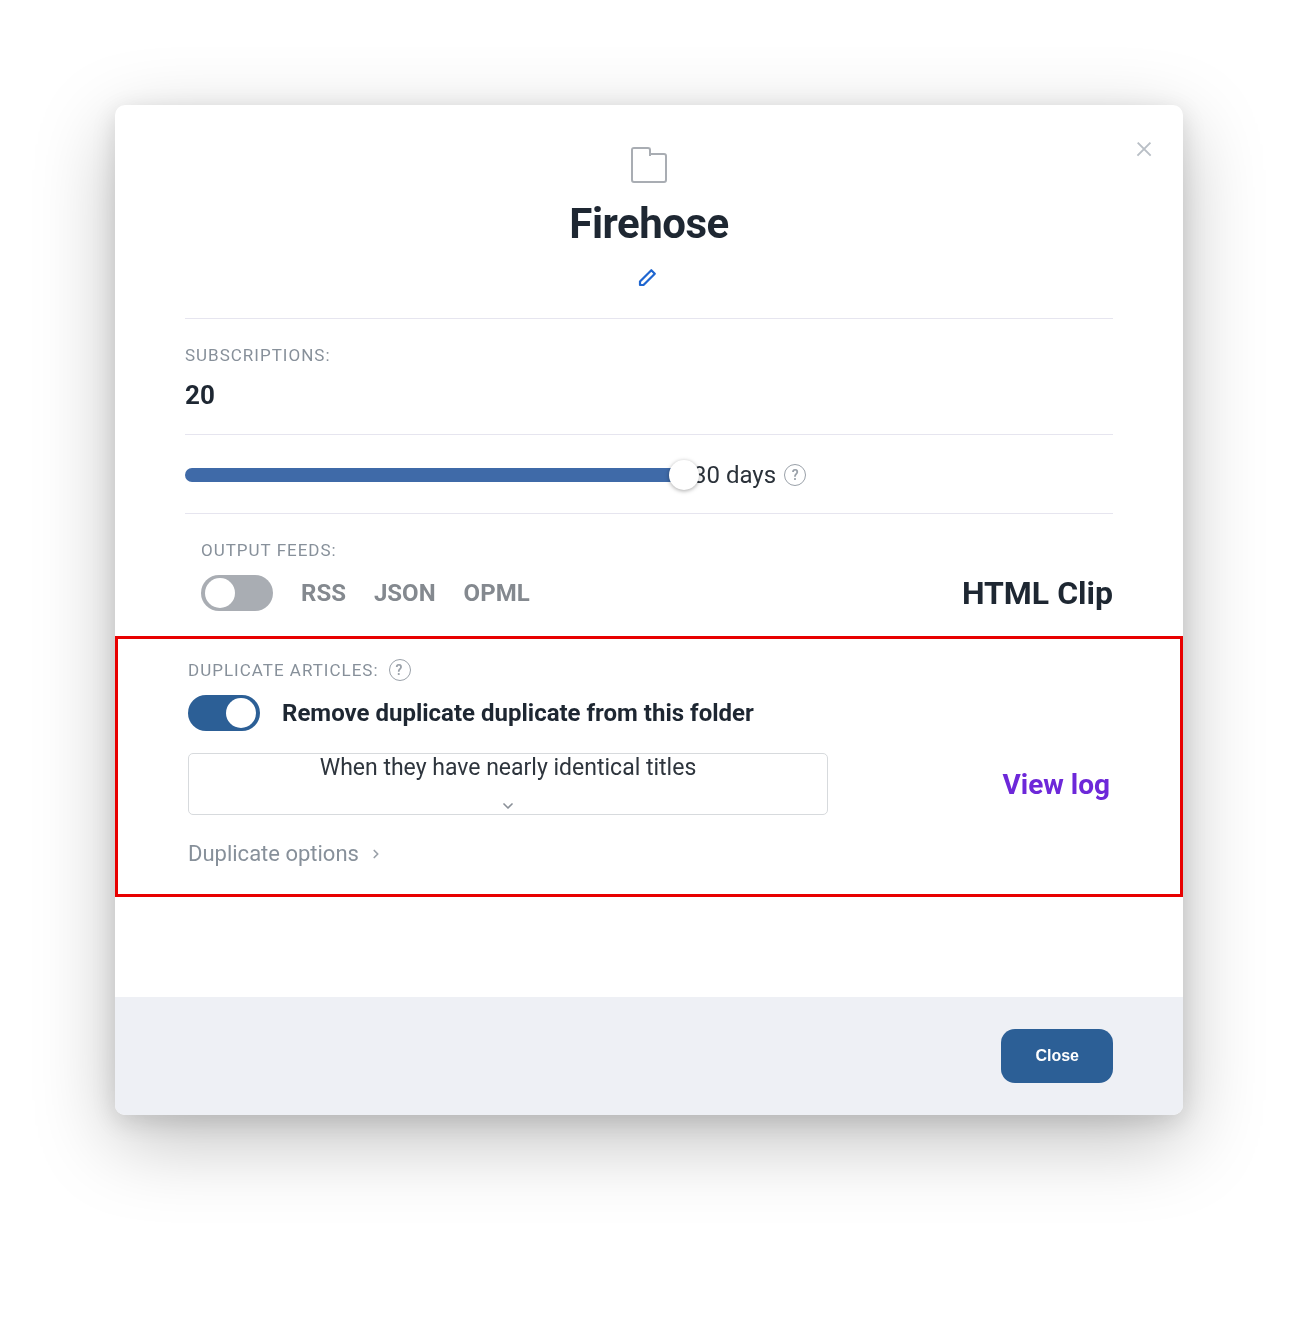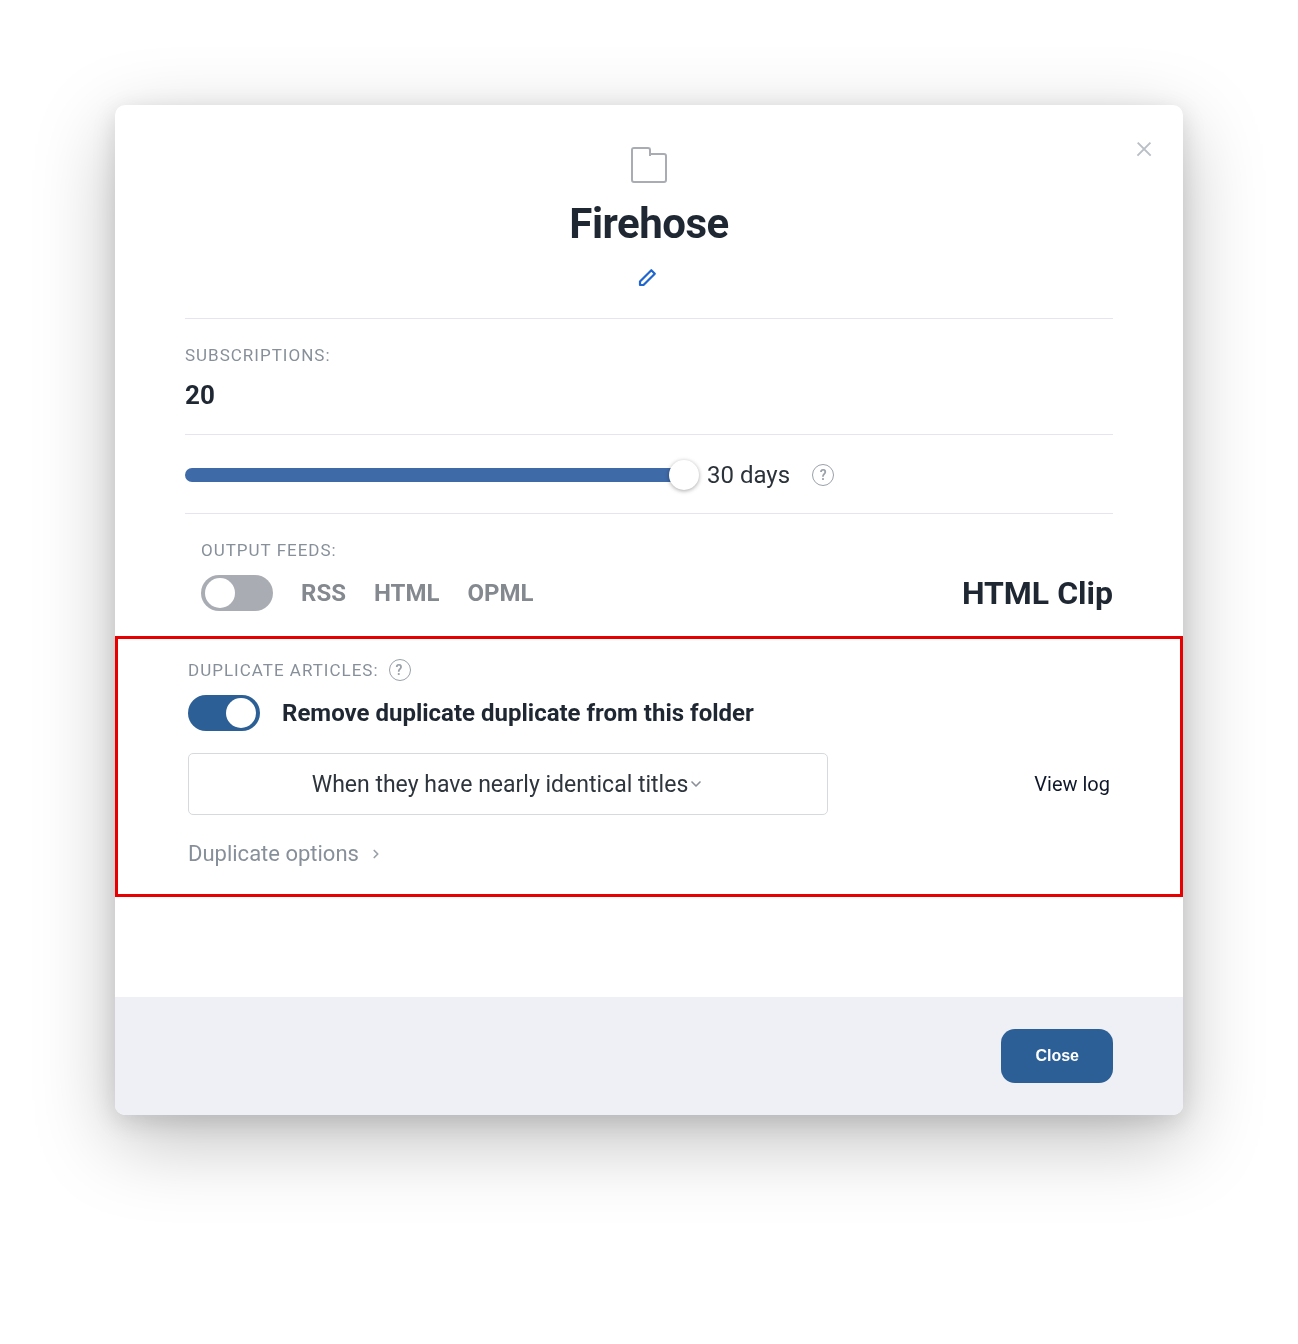--- a/index.html
+++ b/index.html
@@ -81,21 +81,21 @@
   }
   .sub-value {
     font-size: 26px;
     font-weight: 700;
     color: #1e2732;
     margin-top: 15px;
   }
   .slider-row {
     display: flex;
     align-items: center;
-    gap: 22px;
+    gap: 8px;
   }
   .slider-track {
     position: relative;
     width: 500px;
     height: 14px;
     background: #3f6aa8;
     border-radius: 8px;
   }
   .slider-thumb {
     position: absolute;
@@ -179,35 +179,36 @@
     gap: 30px;
   }
   .select-box {
     width: 640px;
     height: 62px;
     border: 1px solid #d7dadd;
     border-radius: 5px;
     display: flex;
     align-items: center;
     padding: 0 20px;
-    justify-content: center;
-    cursor: pointer;
+    justify-content: space-between;
+    cursor: pointer;
+    flex-direction: column;
   }
   .select-text {
     font-size: 23px;
     color: #2e353d;
   }
   .chevron-down {
     width: 16px; height: 16px;
   }
   .view-log {
     margin-left: auto;
-    font-size: 20px;
-    font-weight: 400;
-    color: #0f172a;
+    font-size: 28px;
+    font-weight: 700;
+    color: #6d28d9;
     cursor: pointer;
   }
   .advanced-row {
     display: flex;
     align-items: center;
     gap: 10px;
     margin-top: 26px;
     color: #87909a;
     font-size: 22px;
     cursor: pointer;
@@ -265,21 +266,21 @@
       </div>
     </div>
 
     <div class="section no-border">
       <div class="section-label">Output feeds:</div>
       <div class="feeds-row">
         <div class="toggle off">
           <div class="toggle-knob"></div>
         </div>
         <span class="feed-link">RSS</span>
-        <span class="feed-link">HTML</span>
+        <span class="feed-link">JSON</span>
         <span class="feed-link">OPML</span>
         <span class="html-clip">HTML Clip</span>
       </div>
     </div>
 
     <div class="highlight-box">
       <div class="section-label">
         <span>Duplicate articles:</span>
         <span class="help-icon">?</span>
       </div>

